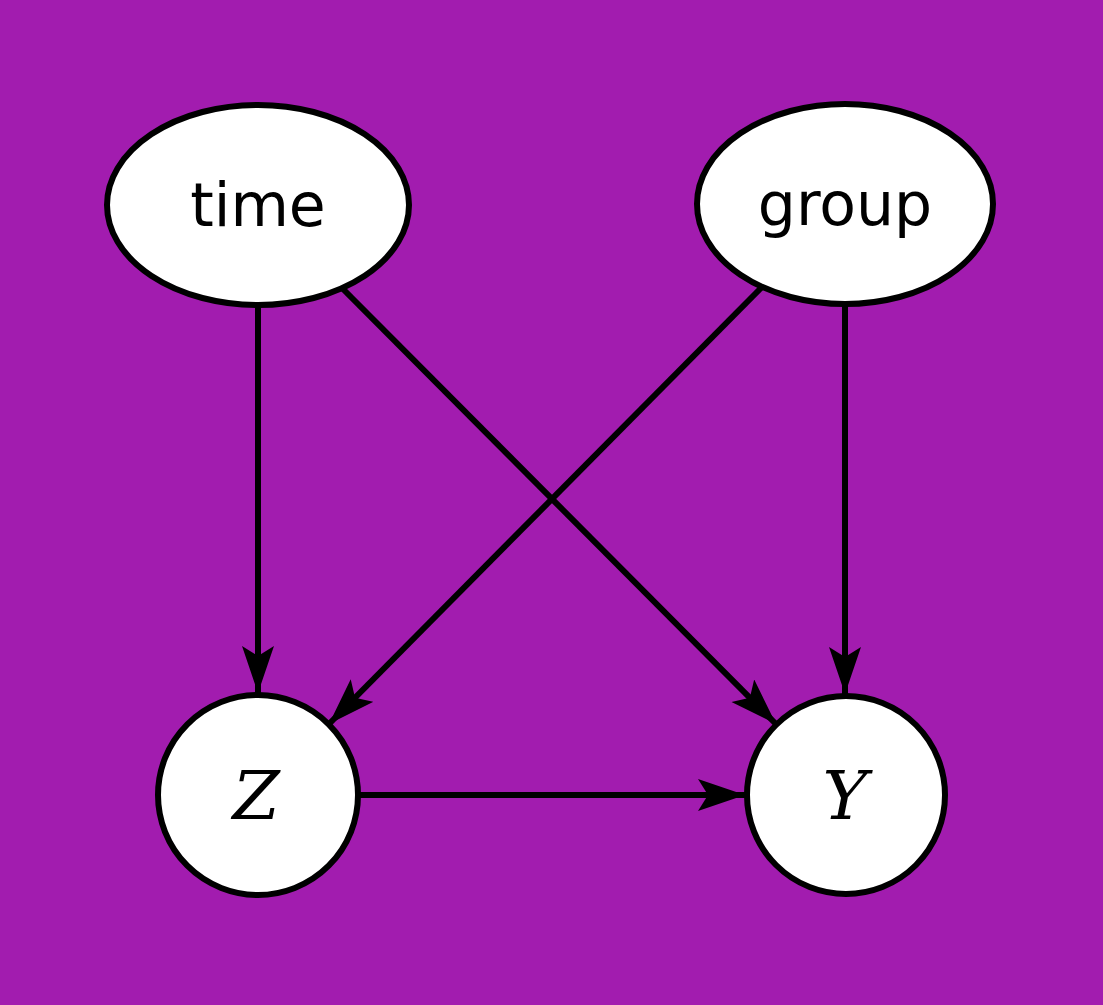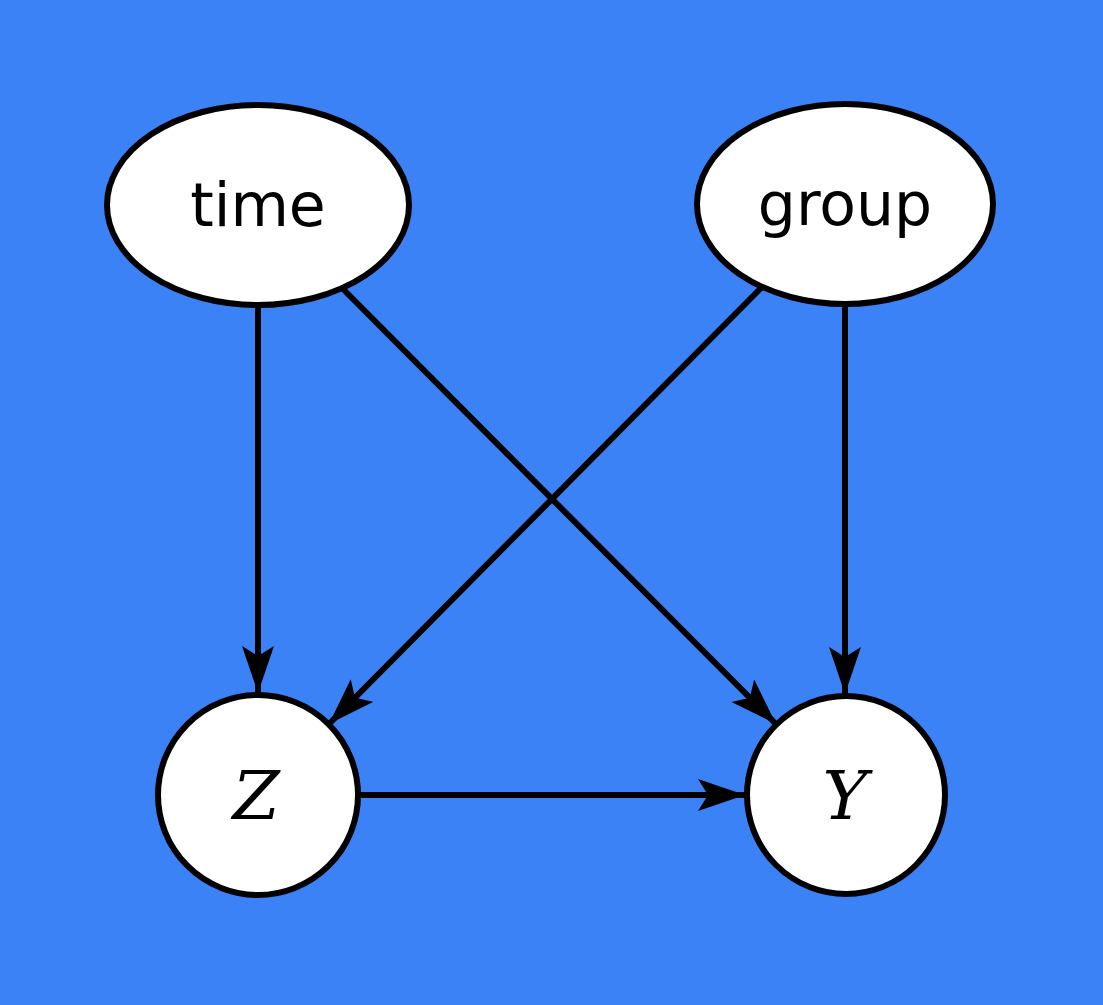--- a/index.html
+++ b/index.html
@@ -4,21 +4,21 @@
 <style>
   html, body {
     margin: 0;
     padding: 0;
     background: #ffffff;
   }
   .canvas {
     position: relative;
     width: 1103px;
     height: 1005px;
-    background: #3b82f6;
+    background: #a21caf;
     overflow: hidden;
   }
   svg { display: block; }
   .node-shape {
     fill: #ffffff;
     stroke: #000000;
     stroke-width: 6;
   }
   .edge {
     stroke: #000000;

